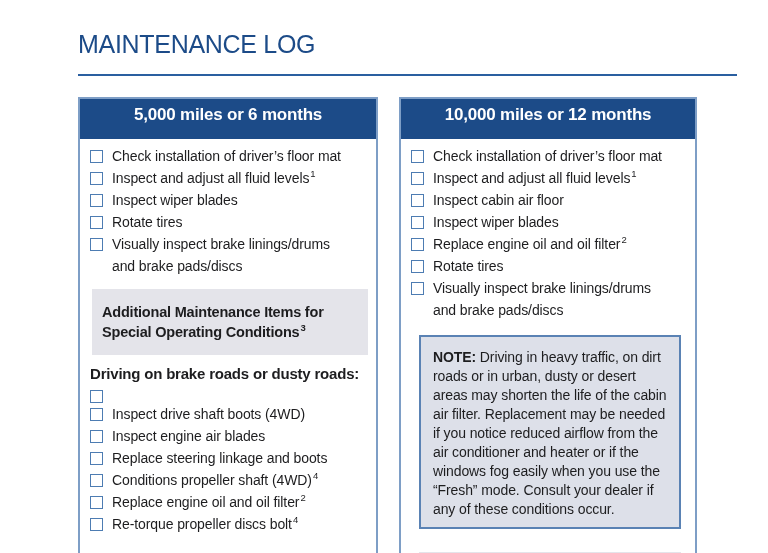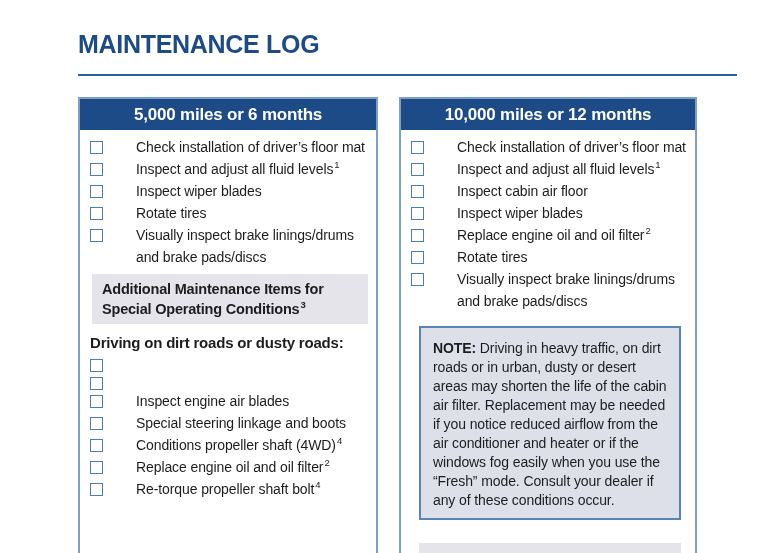--- a/index.html
+++ b/index.html
@@ -12,53 +12,53 @@
     --note-border:#5a82b4;
     --text-dark:#1d1d1f;
   }
   html,body{margin:0;padding:0;background:#ffffff;}
   .page{
     position:relative;width:768px;height:553px;overflow:hidden;background:#ffffff;
     font-family:"Liberation Sans","DejaVu Sans",sans-serif;color:var(--text-dark);
   }
   .title{
     position:absolute;left:78px;top:30px;margin:0;
-    font-size:25px;font-weight:bold;letter-spacing:-0.3px;
+    font-size:25px;font-weight:normal;letter-spacing:-0.3px;
     color:var(--brand-blue);
   }
   .rule{
     position:absolute;left:78px;top:74px;width:659px;height:2px;
     background:var(--rule-blue);
   }
   .col{
     position:absolute;top:97px;min-height:475px;
     border:2px solid var(--column-border);background:#ffffff;
     box-sizing:border-box;
   }
   .col-left{left:78px;width:300px;}
   .col-right{left:399px;width:298px;}
   .col-header{
-    height:31px;line-height:31px;margin:-0px;
+    height:40px;line-height:31px;margin:-0px;
     background:var(--brand-blue);color:#ffffff;
     font-size:17px;font-weight:bold;text-align:center;letter-spacing:-0.2px;
   }
   .col-body{padding:6px 8px 0 10px;}
   .checklist{list-style:none;margin:0;padding:0;}
   .check-item{
     display:flex;align-items:flex-start;
-    font-size:14px;line-height:22px;letter-spacing:-0.1px;gap:24px;
+    font-size:14px;line-height:22px;letter-spacing:-0.1px;
   }
   .checkbox{
     flex:0 0 auto;width:11px;height:11px;margin:5px 9px 0 0;
     border:1.5px solid var(--checkbox-border);background:#ffffff;
     box-sizing:content-box;
   }
   sup.fn{font-size:9.5px;line-height:0;margin-left:1px;}
   .gray-box{
-    margin:6px 0 0 2px;padding:5px 10px;background:var(--panel-gray);
+    margin:12px 0 0 2px;padding:13px 10px;background:var(--panel-gray);
     font-size:14.5px;font-weight:bold;line-height:20px;letter-spacing:-0.2px;
   }
   .subhead{
     margin:8px 0 0 0;font-size:15px;font-weight:bold;line-height:22px;letter-spacing:-0.2px;
   }
   .note-box{
     margin:14px 6px 0 8px;padding:11px 12px 8px 12px;
     background:var(--note-bg);border:2px solid var(--note-border);
     font-size:14px;line-height:19px;letter-spacing:-0.1px;
     min-height:160px;box-sizing:border-box;
@@ -105,55 +105,56 @@
           <li class="check-item">
             <span class="checkbox"></span>
             <span class="item-label"><span>Visually inspect brake linings/drums and&nbsp;brake&nbsp;pads/discs</span></span>
           </li>
         </ul>
 
       <div class="gray-box">
         <span>Additional Maintenance Items for Special Operating Conditions</span><sup class="fn">3</sup>
       </div>
 
-      <h3 class="subhead">Driving on dirt roads or dusty roads:</h3>
+      <h3 class="subhead">Driving on brake roads or dusty roads:</h3>
 
       <ul class="checklist">
 
           <li class="check-item">
             <span class="checkbox"></span>
           </li>
 
           <li class="check-item">
             <span class="checkbox"></span>
+            <span class="item-label"><span>Inspect drive shaft boots (4WD)</span></span>
           </li>
 
           <li class="check-item">
             <span class="checkbox"></span>
             <span class="item-label"><span>Inspect engine air blades</span></span>
           </li>
 
           <li class="check-item">
             <span class="checkbox"></span>
-            <span class="item-label"><span>Special steering linkage and boots</span></span>
+            <span class="item-label"><span>Replace steering linkage and boots</span></span>
           </li>
 
           <li class="check-item">
             <span class="checkbox"></span>
             <span class="item-label"><span>Conditions propeller shaft (4WD)</span><sup class="fn">4</sup></span>
           </li>
 
           <li class="check-item">
             <span class="checkbox"></span>
             <span class="item-label"><span>Replace engine oil and oil filter</span><sup class="fn">2</sup></span>
           </li>
 
           <li class="check-item">
             <span class="checkbox"></span>
-            <span class="item-label"><span>Re-torque propeller shaft bolt</span><sup class="fn">4</sup></span>
+            <span class="item-label"><span>Re-torque propeller discs bolt</span><sup class="fn">4</sup></span>
           </li>
 
         </ul>
 
     </div>
   </section>
 
   <section class="col col-right">
     <header class="col-header">10,000 miles or 12 months</header>
     <div class="col-body">

